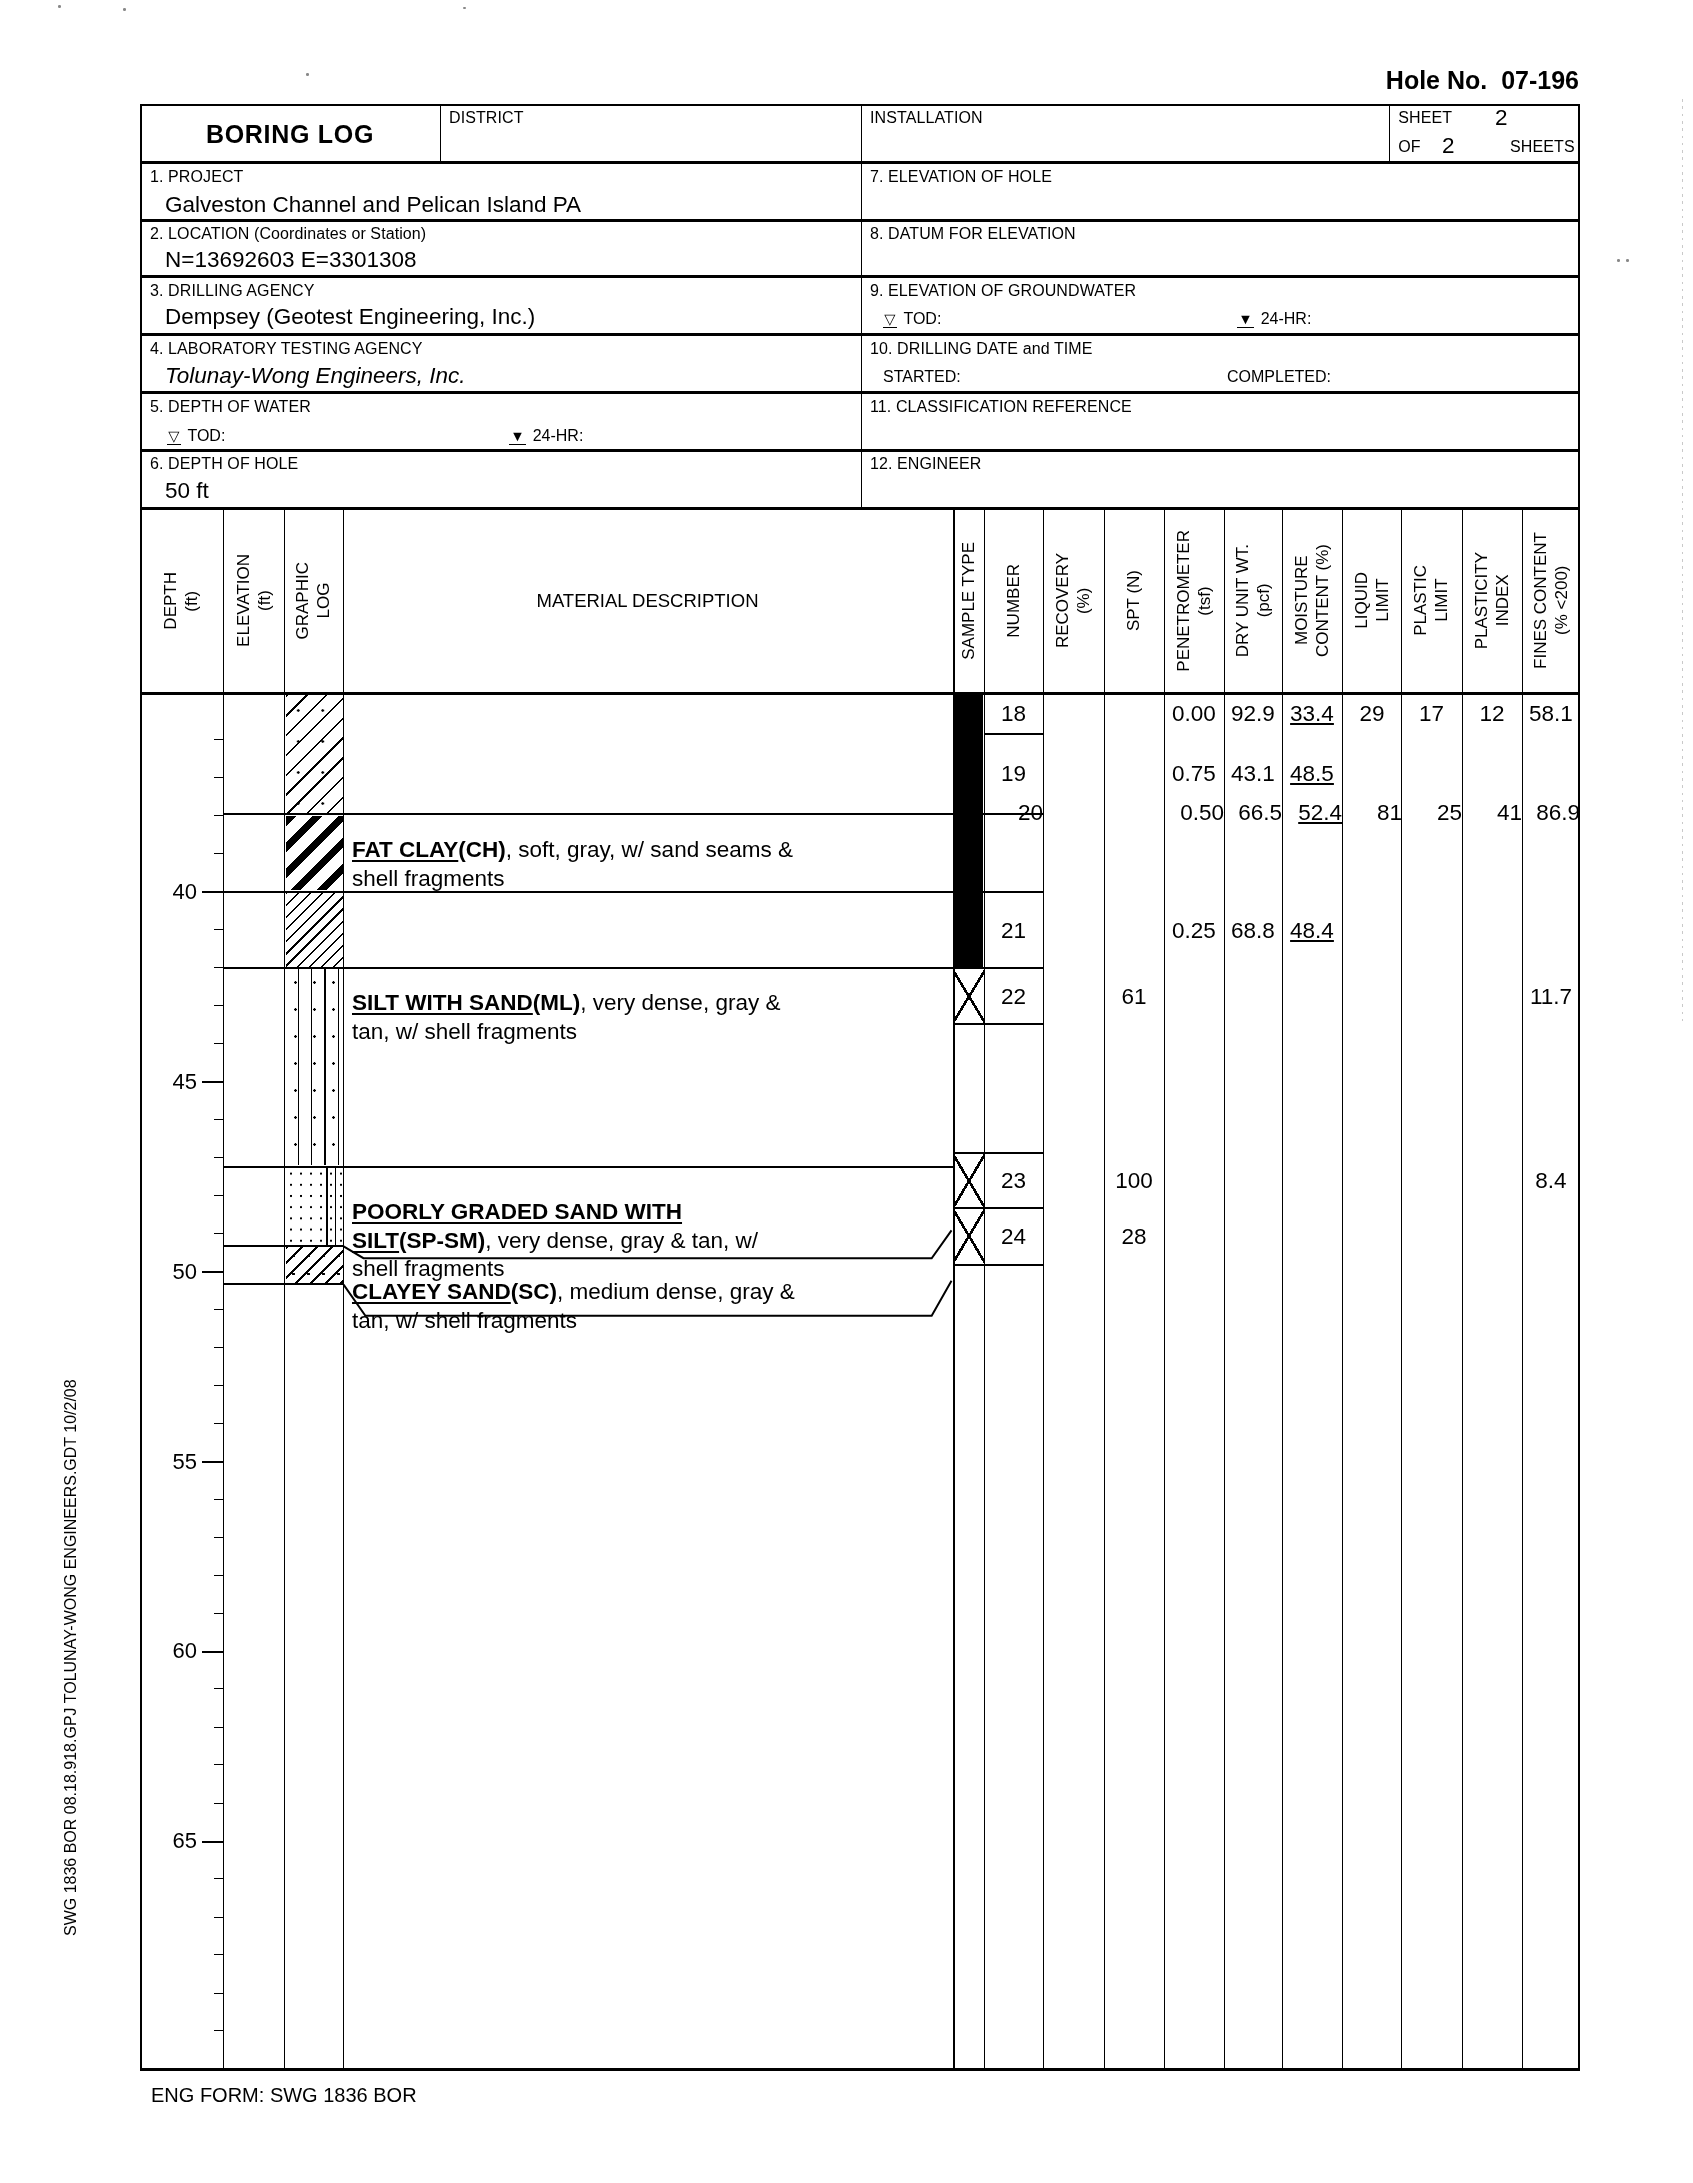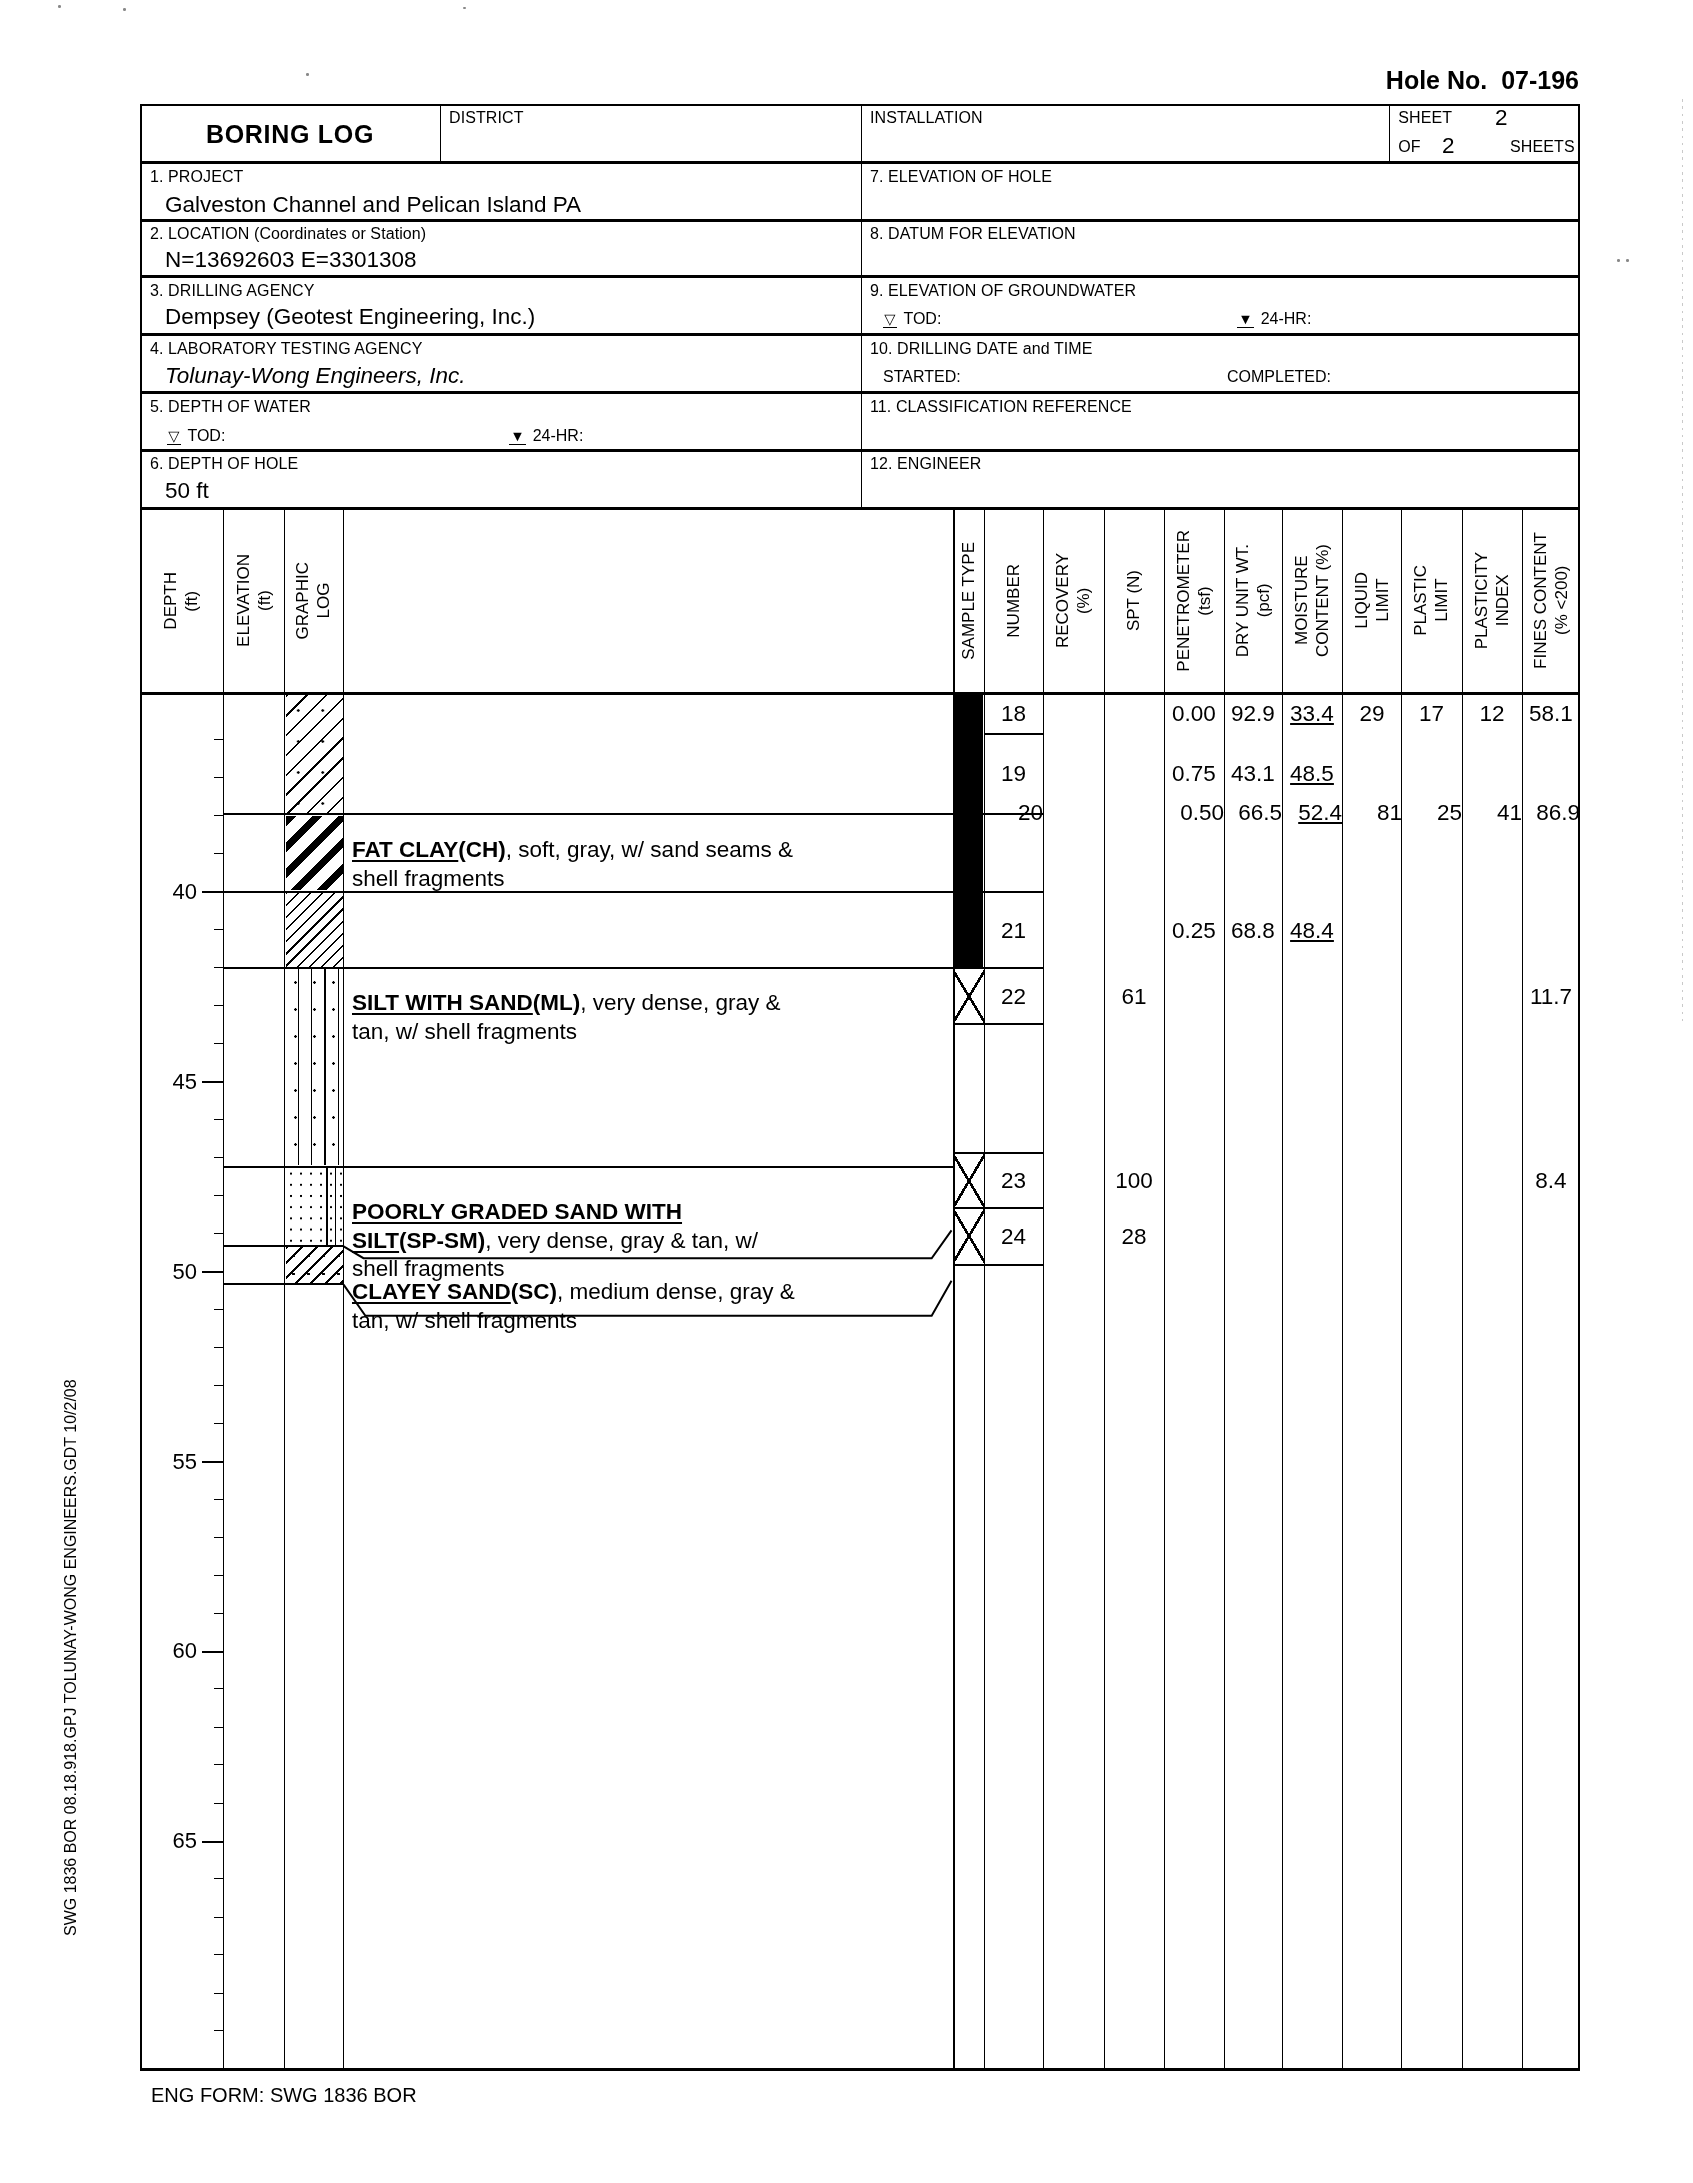--- a/index.html
+++ b/index.html
@@ -120,20 +120,23 @@
       <span class="vtext">DEPTH
 (ft)</span>
     </div>
   <div class="hdrcell" style="left:223px;width:62px;">
       <span class="vtext">ELEVATION
 (ft)</span>
     </div>
   <div class="hdrcell" style="left:284px;width:59px;">
       <span class="vtext">GRAPHIC
 LOG</span>
+    </div>
+  <div class="hdrcell" style="left:343px;width:609px;">
+      <span style="font-size:18.5px;">MATERIAL DESCRIPTION</span>
     </div>
   <div class="hdrcell" style="left:953px;width:32px;">
       <span class="vtext">SAMPLE TYPE</span>
     </div>
   <div class="hdrcell" style="left:984px;width:59px;">
       <span class="vtext">NUMBER</span>
     </div>
   <div class="hdrcell" style="left:1043px;width:61px;">
       <span class="vtext">RECOVERY
 (%)</span>

